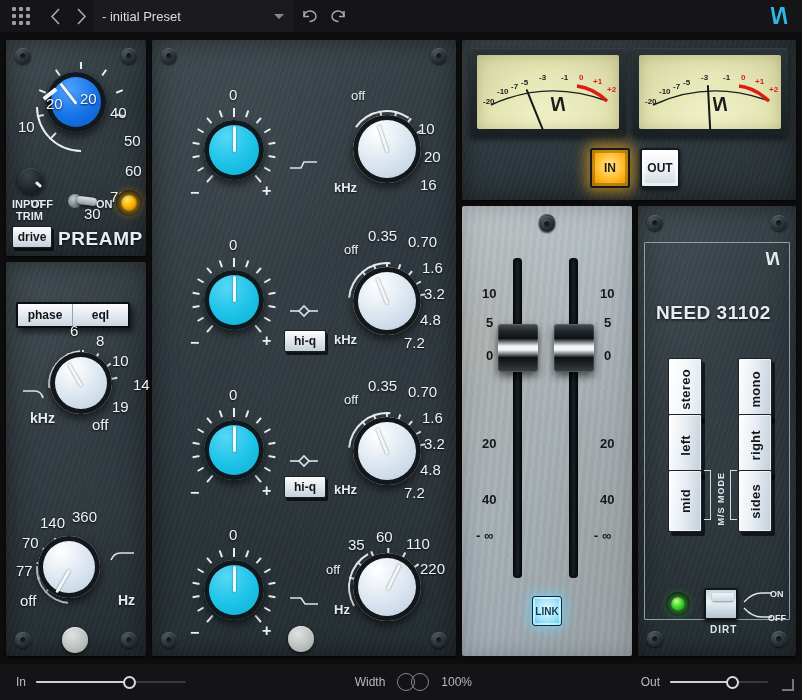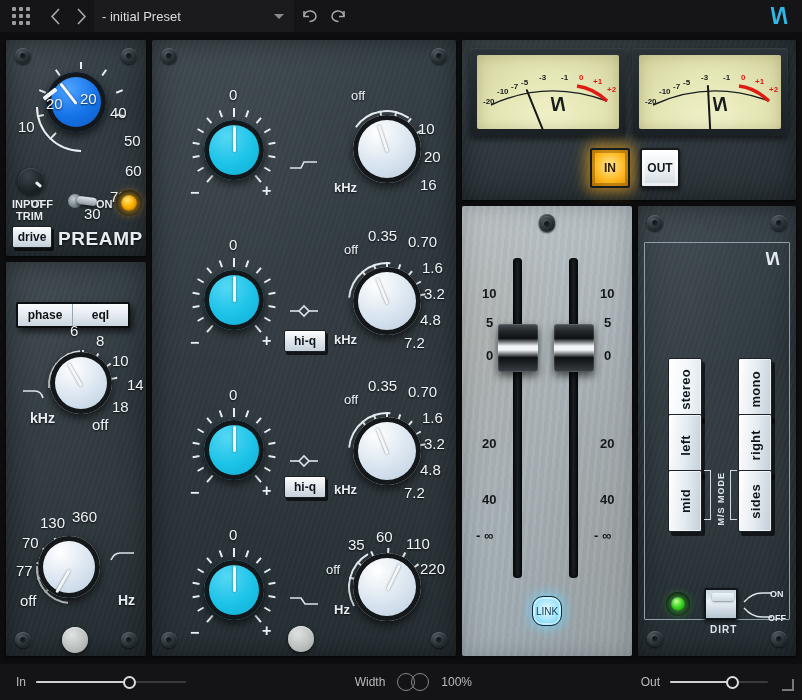--- a/index.html
+++ b/index.html
@@ -178,25 +178,25 @@
     border-radius: 4px; box-shadow: inset 0 0 4px rgba(0,0,0,0.9);
   }
   .fader-cap {
     position: absolute; width: 40px; height: 48px; border-radius: 3px;
     background: linear-gradient(180deg, #4a5055 0%, #23282c 14%, #0e1113 30%,
        #f2f5f7 46%, #f2f5f7 54%, #0e1113 70%, #23282c 86%, #3c4247 100%);
     box-shadow: 0 4px 8px rgba(0,0,0,0.6), inset 0 0 0 1px rgba(255,255,255,0.12);
   }
   .f-lbl { position: absolute; font-size: 13px; font-weight: bold; color: #14181b; }
   .link-btn {
-    position: absolute; width: 30px; height: 30px; border-radius: 11px;
+    position: absolute; width: 30px; height: 30px; border-radius: 3px;
     background: radial-gradient(circle at 50% 45%, #eafaff, #9fe4fb 55%, #4fc2ef 100%);
     box-shadow: 0 0 12px 3px rgba(110,215,255,0.65), inset 0 0 0 2px rgba(255,255,255,0.55);
     display: flex; align-items: center; justify-content: center;
-    color: #0d3b52; font-size: 10px; font-weight: normal; border: 1px solid #0c2b3c;
+    color: #0d3b52; font-size: 10px; font-weight: bold; border: 1px solid #0c2b3c;
   }
 
   
   .ms-frame { position: absolute; border: 1px solid #8fa0ab; border-radius: 1px; }
   .ms-title { position: absolute; color: #e7eef3; font-size: 19px; font-weight: bold; letter-spacing: .5px; text-shadow: 0 1px 3px rgba(0,0,0,0.85); }
   .ms-mode { position: absolute; color: #dce5eb; font-size: 9px; font-weight: bold; writing-mode: vertical-rl; transform: rotate(180deg); letter-spacing: 1px; }
   .bracket { position: absolute; border: 1.5px solid #cfdae2; }
   .dirt-sw {
     position: absolute; width: 34px; height: 32px; border-radius: 2px; border: 2px solid #10161a;
     background: linear-gradient(180deg, #c9d6de 0%, #e9f1f6 40%, #b6c5d0 100%);
@@ -358,43 +358,43 @@
         <i style="height:7px; transform: translateX(-50%) rotate(26deg); transform-origin:50% 35px;"></i>
         <i style="height:7px; transform: translateX(-50%) rotate(52deg); transform-origin:50% 35px;"></i>
         <i style="height:8px; transform: translateX(-50%) rotate(78deg); transform-origin:50% 35px;"></i>
       </div>
       <div class="knob knob-white" style="left:44px; top:90px; width:62px; height:62px;">
         <div class="pointer" style="left:50%; top:8px; width:3px; height:26px; margin-left:-1.5px; transform: rotate(-30deg); transform-origin:50% 100%;"></div>
       </div>
       <span class="scale-txt" style="left:64px; top:60px;">6</span>
       <span class="scale-txt" style="left:90px; top:70px;">8</span>
       <span class="scale-txt" style="left:106px; top:90px;">10</span>
-      <span class="scale-txt" style="left:121px; top:114px;">14</span>
-      <span class="scale-txt" style="left:106px; top:136px;">18</span>
+      <span class="scale-txt" style="left:127px; top:114px;">14</span>
+      <span class="scale-txt" style="left:106px; top:136px;">19</span>
       <span class="scale-txt" style="left:86px; top:154px;">off</span>
       <span class="unit-txt" style="left:24px; top:148px; font-size:14px;">kHz</span>
 
       <svg width="26" height="12" style="position:absolute; left:104px; top:288px;">
         <path d="M1 10 Q4 3 10 3 L24 3" fill="none" stroke="#dbe4ea" stroke-width="1.6"></path>
       </svg>
       <div class="arc" style="left:30px; top:272px; width:70px; height:70px; transform: rotate(-130deg); border-width:2px;"></div>
       <div class="ticks" style="left:30px; top:272px; width:70px; height:70px;">
         <i style="height:8px; transform: translateX(-50%) rotate(-132deg); transform-origin:50% 35px;"></i>
         <i style="height:7px; transform: translateX(-50%) rotate(-106deg); transform-origin:50% 35px;"></i>
         <i style="height:7px; transform: translateX(-50%) rotate(-80deg); transform-origin:50% 35px;"></i>
         <i style="height:7px; transform: translateX(-50%) rotate(-54deg); transform-origin:50% 35px;"></i>
         <i style="height:8px; transform: translateX(-50%) rotate(-28deg); transform-origin:50% 35px;"></i>
       </div>
       <div class="knob knob-white" style="left:32px; top:274px; width:62px; height:62px;">
         <div class="pointer" style="left:50%; top:8px; width:3px; height:26px; margin-left:-1.5px; transform: rotate(-150deg); transform-origin:50% 100%;"></div>
       </div>
       <span class="scale-txt" style="left:14px; top:330px;">off</span>
       <span class="scale-txt" style="left:10px; top:300px;">77</span>
       <span class="scale-txt" style="left:16px; top:272px;">70</span>
-      <span class="scale-txt" style="left:34px; top:252px;">130</span>
+      <span class="scale-txt" style="left:34px; top:252px;">140</span>
       <span class="scale-txt" style="left:66px; top:246px;">360</span>
       <span class="unit-txt" style="left:112px; top:330px; font-size:14px;">Hz</span>
 
       <div class="screw" style="left:9px; bottom:8px;"></div>
       <div class="screw" style="right:9px; bottom:8px;"></div>
       <div class="round-btn" style="left:56px; bottom:3px;"></div>
     </div>
 
     <div class="panel" style="left:152px; top:8px; width:304px; height:616px;">
       <div class="screw" style="left:9px; top:8px;"></div>
@@ -693,20 +693,21 @@
     <div class="panel" style="left:638px; top:174px; width:158px; height:450px;">
       <div class="screw" style="left:9px; top:9px;"></div>
       <div class="screw" style="right:9px; top:9px;"></div>
       <div class="screw" style="left:9px; bottom:9px;"></div>
       <div class="screw" style="right:9px; bottom:9px;"></div>
 
       <div class="ms-frame" style="left:6px; top:36px; right:6px; bottom:36px;"></div>
 
       <div style="position:absolute; right:16px; top:42px; color:#e3eaef; font-size:19px; font-weight:bold; font-style:italic; transform: scaleX(-1);">N</div>
 
+      <div class="ms-title" style="left:18px; top:96px;">NEED 31102</div>
 
       <div class="vbtn active" style="left:30px; top:152px;">
         <span>stereo</span>
       </div>
       <div class="vbtn" style="left:30px; top:208px;">
         <span>left</span>
       </div>
       <div class="vbtn" style="left:30px; top:264px;">
         <span>mid</span>
       </div>

